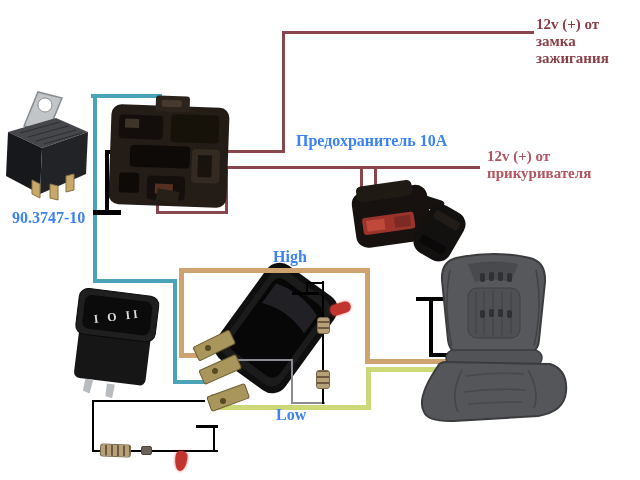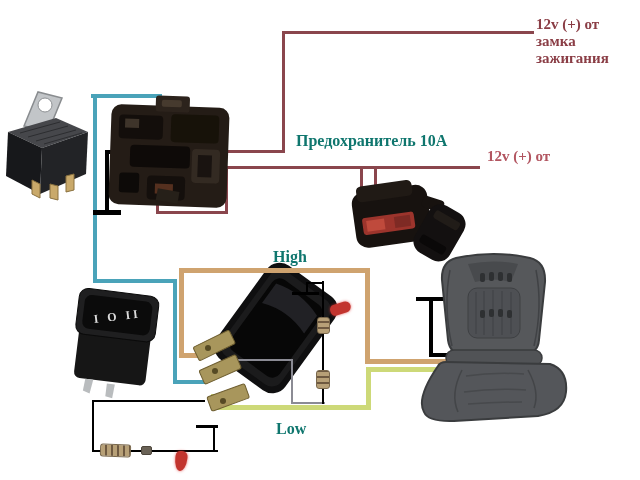--- a/index.html
+++ b/index.html
@@ -6,21 +6,21 @@
   .stage{position:relative;width:640px;height:480px;background:#fff;overflow:hidden;
          font-family:"Liberation Serif","DejaVu Serif",serif;}
   .w{position:absolute;}
   .red{background:var(--wire_red);}
   .cyan{background:var(--wire_cyan);}
   .orange{background:var(--wire_orange);}
   .green{background:var(--wire_green);}
   .grey{background:var(--wire_grey);}
   .black{background:var(--wire_black);}
   .comp{position:absolute;}
-  .lbl{position:absolute;font-weight:bold;color:#0f766e;line-height:1.12;white-space:nowrap;}
+  .lbl{position:absolute;font-weight:bold;color:#3b82f6;line-height:1.12;white-space:nowrap;}
   .lbl.dr{color:var(--label_dark_red);}
   .lbl.lr{color:var(--label_light_red);}
   .f15{font-size:15px;}
   .f16{font-size:16px;}
   .resistor{position:absolute;background:repeating-linear-gradient(90deg,#b7a077 0 4px,#6e5940 4px 6px);
             border:1px solid #7a684c;border-radius:3px;}
   .resistor.vert{background:repeating-linear-gradient(0deg,#b7a077 0 4px,#6e5940 4px 6px);}
   .led{position:absolute;background:var(--led_red);box-shadow:0 0 3px rgba(220,50,50,.75);}
   .led-high{width:21px;height:11px;border-radius:5px 6px 6px 5px;transform:rotate(-18deg);}
   .led-low{width:12px;height:20px;border-radius:45% 45% 55% 55% / 30% 30% 70% 70%;transform:rotate(7deg);}
@@ -210,22 +210,24 @@
   </svg>
 
   <div class="lbl dr f15" style="left:536px;top:16px">
     <div>12v (+) от</div>
     <div>замка</div>
     <div>зажигания</div>
   </div>
 
   <div class="lbl lr f15" style="left:487px;top:148px">
     <div>12v (+) от</div>
+    <div>прикуривателя</div>
   </div>
 
   <div class="lbl f16" style="left:296px;top:132px">Предохранитель 10А</div>
 
+  <div class="lbl f16" style="left:12px;top:209px">90.3747-10</div>
 
   <div class="lbl f16" style="left:273px;top:248px">High</div>
 
-  <div class="lbl f16" style="left:276px;top:420px">Low</div>
+  <div class="lbl f16" style="left:276px;top:406px">Low</div>
 
 </div>
 
 </body></html>

